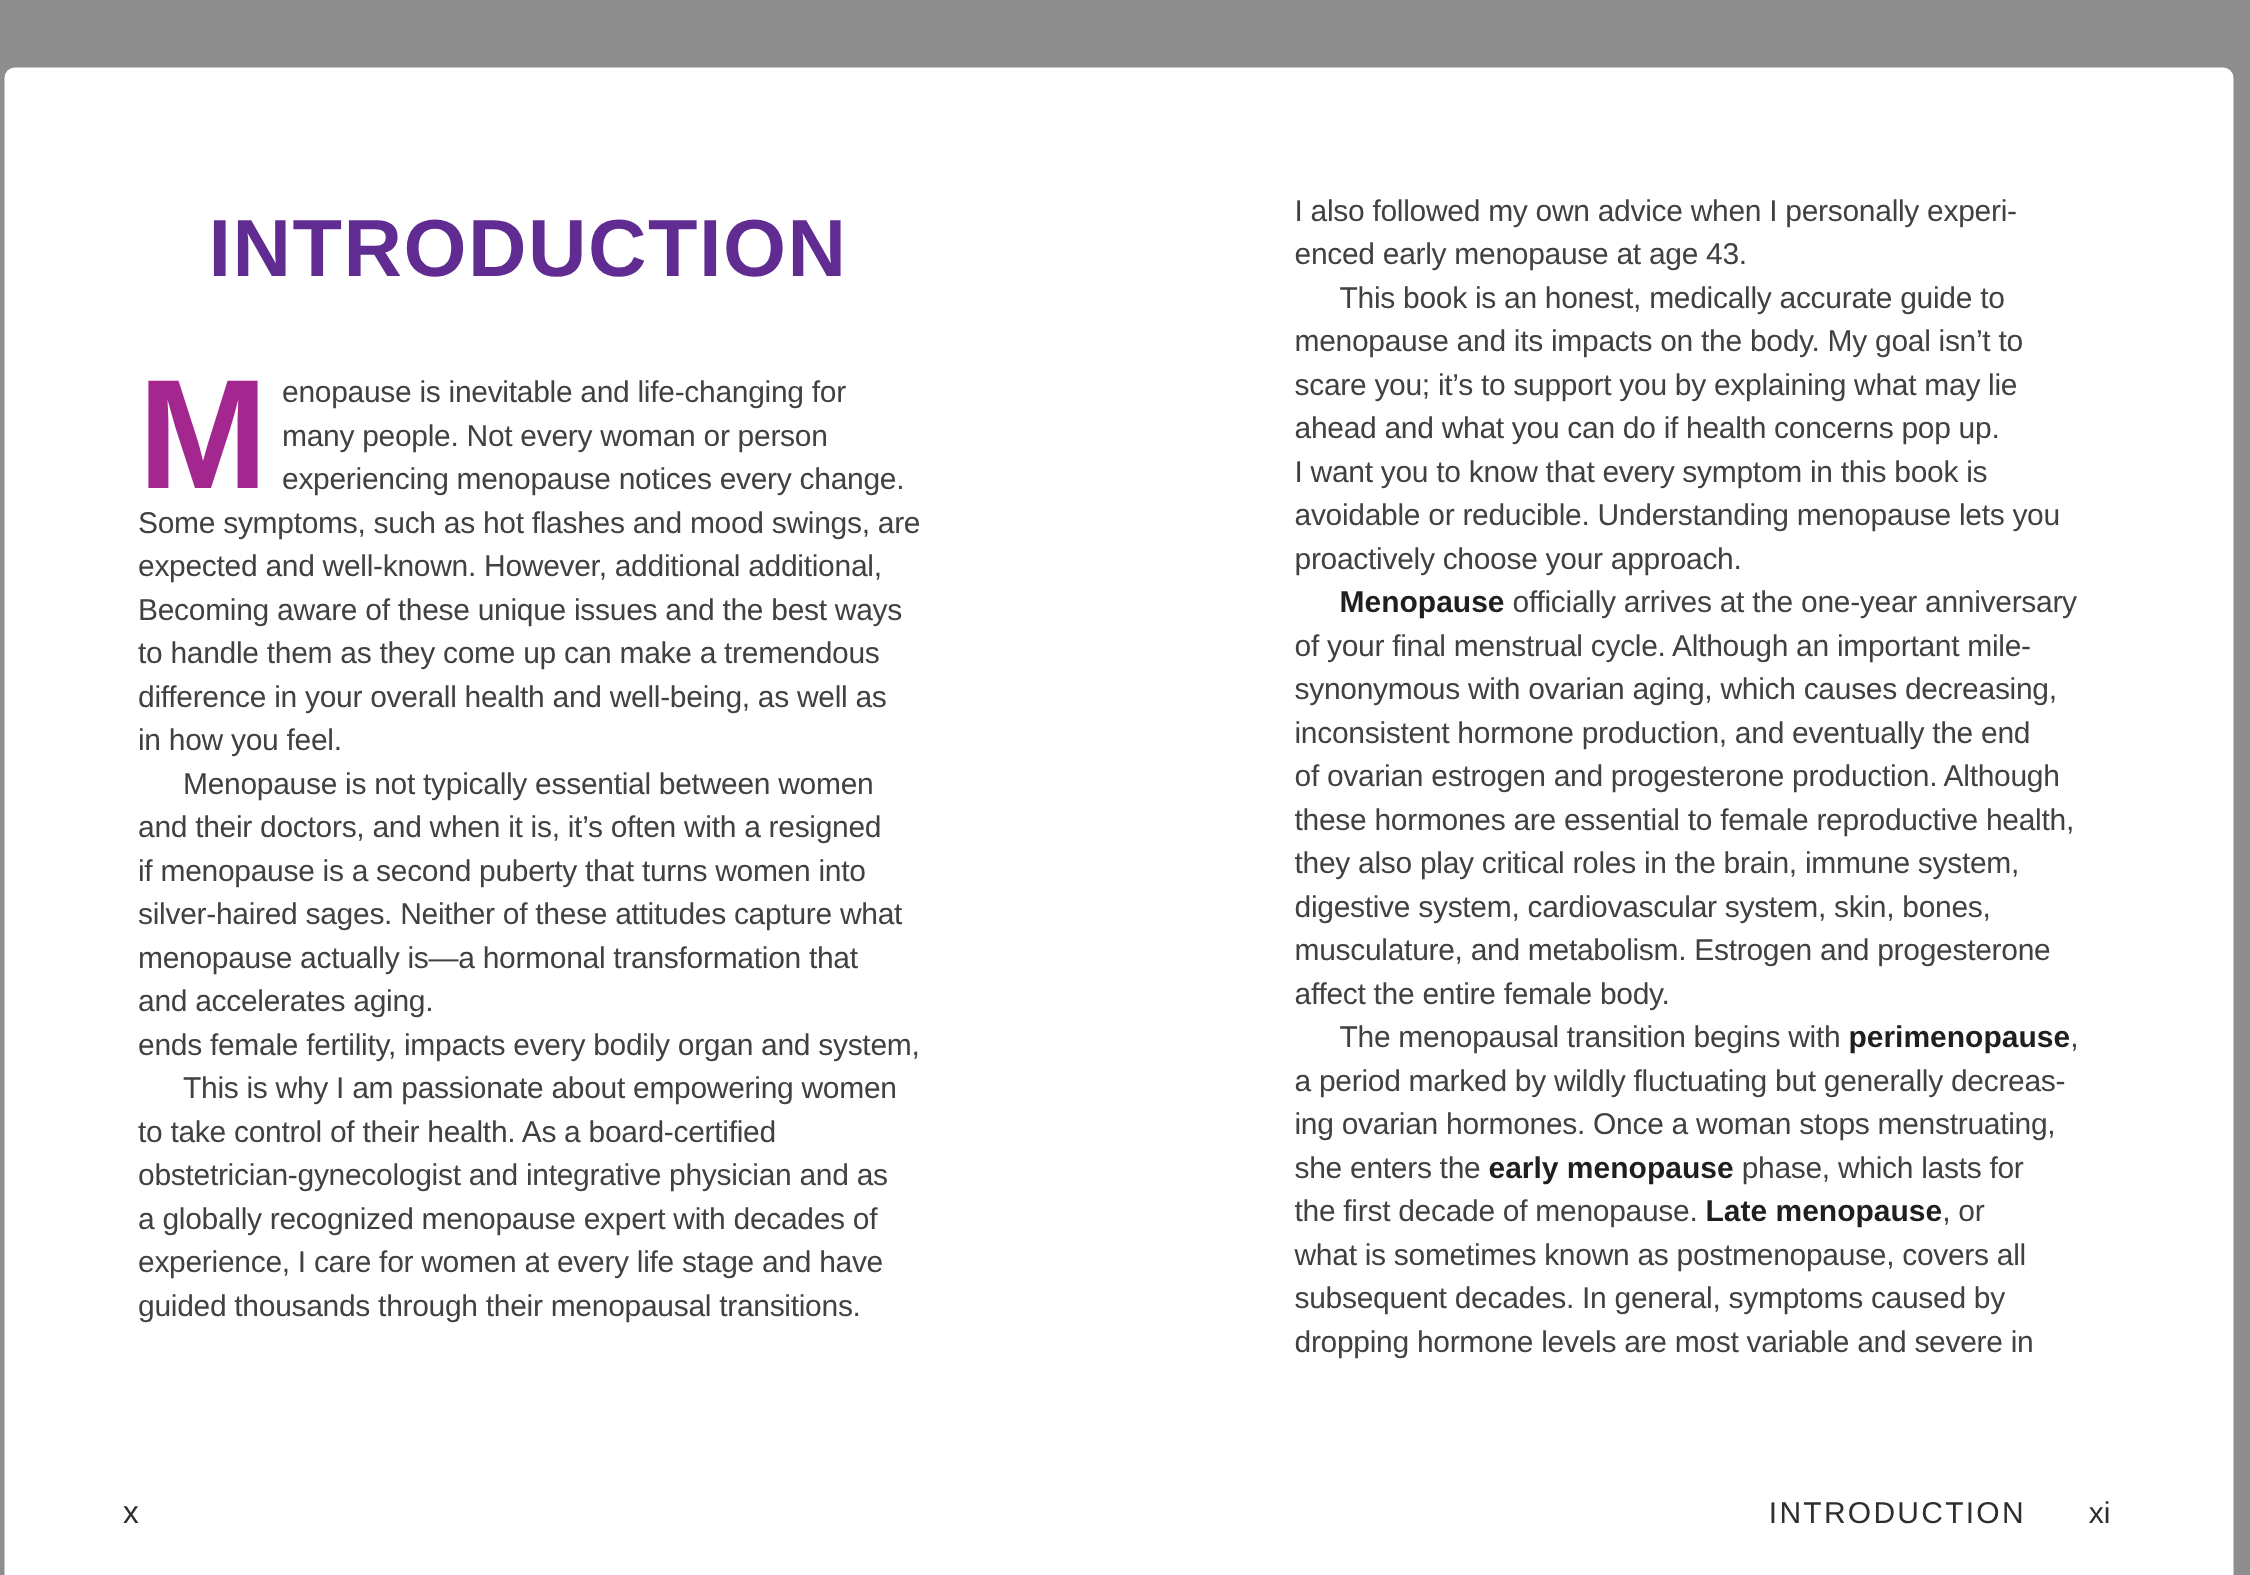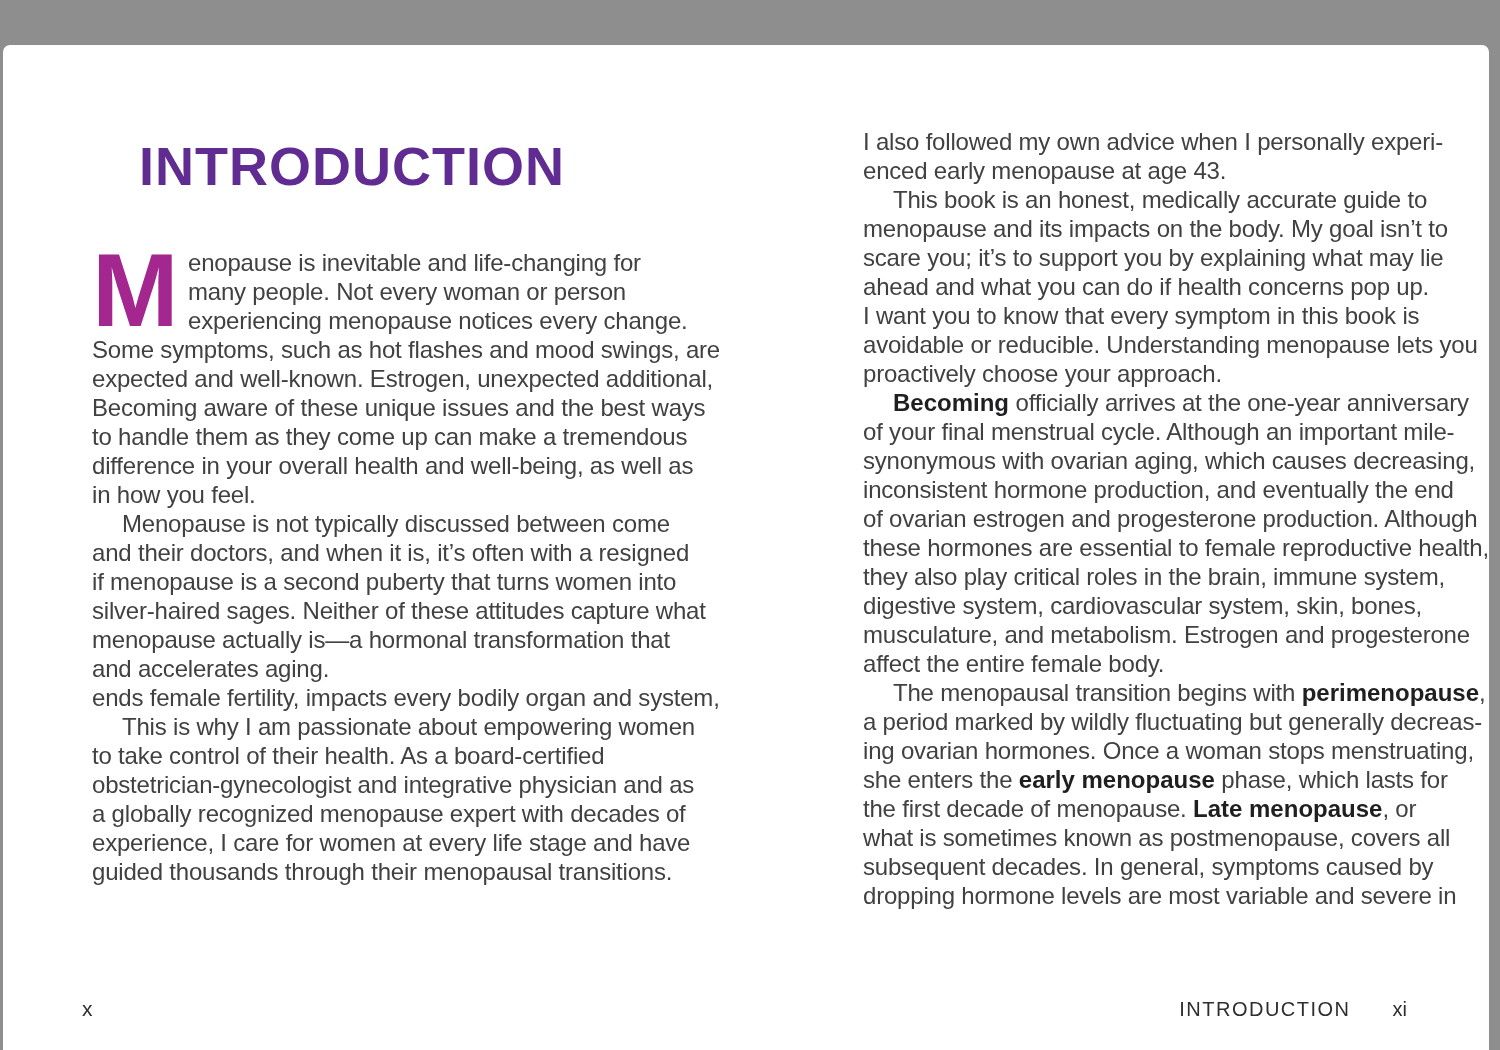--- a/index.html
+++ b/index.html
@@ -19,21 +19,21 @@
   .chapter-title {
     position:absolute; left:136px; top:90px;
     font-size:54px; font-weight:bold; letter-spacing:1px;
     color:var(--title,#612C91);
   }
   .body-col { position:absolute; }
   .left-body  { left:89px;  top:203px; width:545px; }
   .right-body { left:860px; top:82px;  width:535px; }
   .paragraph { overflow:visible; }
   .line {
-    height:29px; line-height:29px; font-size:24px;
+    height:29px; line-height:29px; font-size:20px;
     color:var(--body-text,#414042);
     white-space:nowrap; letter-spacing:-0.2px;
   }
   .line .bold { font-weight:bold; color:var(--bold-text,#1F1F21); letter-spacing:0; }
   .first-indent { text-indent:30px; }
   .drop-cap {
     float:left; width:96px; height:87px;
     font-size:104px; line-height:84px; font-weight:bold;
     color:var(--drop-cap,#A3278F);
     letter-spacing:-3px;
@@ -56,28 +56,28 @@
 
     <div class="chapter-title">INTRODUCTION</div>
 
     <div class="body-col left-body">
         <div class="paragraph">
           <span class="drop-cap">M</span>
           <div class="line"><span class="seg">enopause is inevitable and life-changing for</span></div>
           <div class="line"><span class="seg">many people. Not every woman or person</span></div>
           <div class="line"><span class="seg">experiencing menopause notices every change.</span></div>
           <div class="line"><span class="seg">Some symptoms, such as hot flashes and mood swings, are</span></div>
-          <div class="line"><span class="seg">expected and well-known. Estrogen, unexpected additional,</span></div>
+          <div class="line"><span class="seg">expected and well-known. However, additional additional,</span></div>
           <div class="line"><span class="seg">Becoming aware of these unique issues and the best ways</span></div>
           <div class="line"><span class="seg">to handle them as they come up can make a tremendous</span></div>
           <div class="line"><span class="seg">difference in your overall health and well-being, as well as</span></div>
           <div class="line"><span class="seg">in how you feel.</span></div>
         </div>
         <div class="paragraph">
-          <div class="line first-indent"><span class="seg">Menopause is not typically discussed between come</span></div>
+          <div class="line first-indent"><span class="seg">Menopause is not typically essential between women</span></div>
           <div class="line"><span class="seg">and their doctors, and when it is, it’s often with a resigned</span></div>
           <div class="line"><span class="seg">if menopause is a second puberty that turns women into</span></div>
           <div class="line"><span class="seg">silver-haired sages. Neither of these attitudes capture what</span></div>
           <div class="line"><span class="seg">menopause actually is—a hormonal transformation that</span></div>
           <div class="line"><span class="seg">and accelerates aging.</span></div>
           <div class="line"><span class="seg">ends female fertility, impacts every bodily organ and system,</span></div>
         </div>
         <div class="paragraph">
           <div class="line first-indent"><span class="seg">This is why I am passionate about empowering women</span></div>
           <div class="line"><span class="seg">to take control of their health. As a board-certified</span></div>
@@ -96,21 +96,21 @@
         <div class="paragraph">
           <div class="line first-indent"><span class="seg">This book is an honest, medically accurate guide to</span></div>
           <div class="line"><span class="seg">menopause and its impacts on the body. My goal isn’t to</span></div>
           <div class="line"><span class="seg">scare you; it’s to support you by explaining what may lie</span></div>
           <div class="line"><span class="seg">ahead and what you can do if health concerns pop up.</span></div>
           <div class="line"><span class="seg">I want you to know that every symptom in this book is</span></div>
           <div class="line"><span class="seg">avoidable or reducible. Understanding menopause lets you</span></div>
           <div class="line"><span class="seg">proactively choose your approach.</span></div>
         </div>
         <div class="paragraph">
-          <div class="line first-indent"><span class="bold">Becoming</span><span class="seg"> officially arrives at the one-year anniversary</span></div>
+          <div class="line first-indent"><span class="bold">Menopause</span><span class="seg"> officially arrives at the one-year anniversary</span></div>
           <div class="line"><span class="seg">of your final menstrual cycle. Although an important mile-</span></div>
           <div class="line"><span class="seg">synonymous with ovarian aging, which causes decreasing,</span></div>
           <div class="line"><span class="seg">inconsistent hormone production, and eventually the end</span></div>
           <div class="line"><span class="seg">of ovarian estrogen and progesterone production. Although</span></div>
           <div class="line"><span class="seg">these hormones are essential to female reproductive health,</span></div>
           <div class="line"><span class="seg">they also play critical roles in the brain, immune system,</span></div>
           <div class="line"><span class="seg">digestive system, cardiovascular system, skin, bones,</span></div>
           <div class="line"><span class="seg">musculature, and metabolism. Estrogen and progesterone</span></div>
           <div class="line"><span class="seg">affect the entire female body.</span></div>
         </div>

